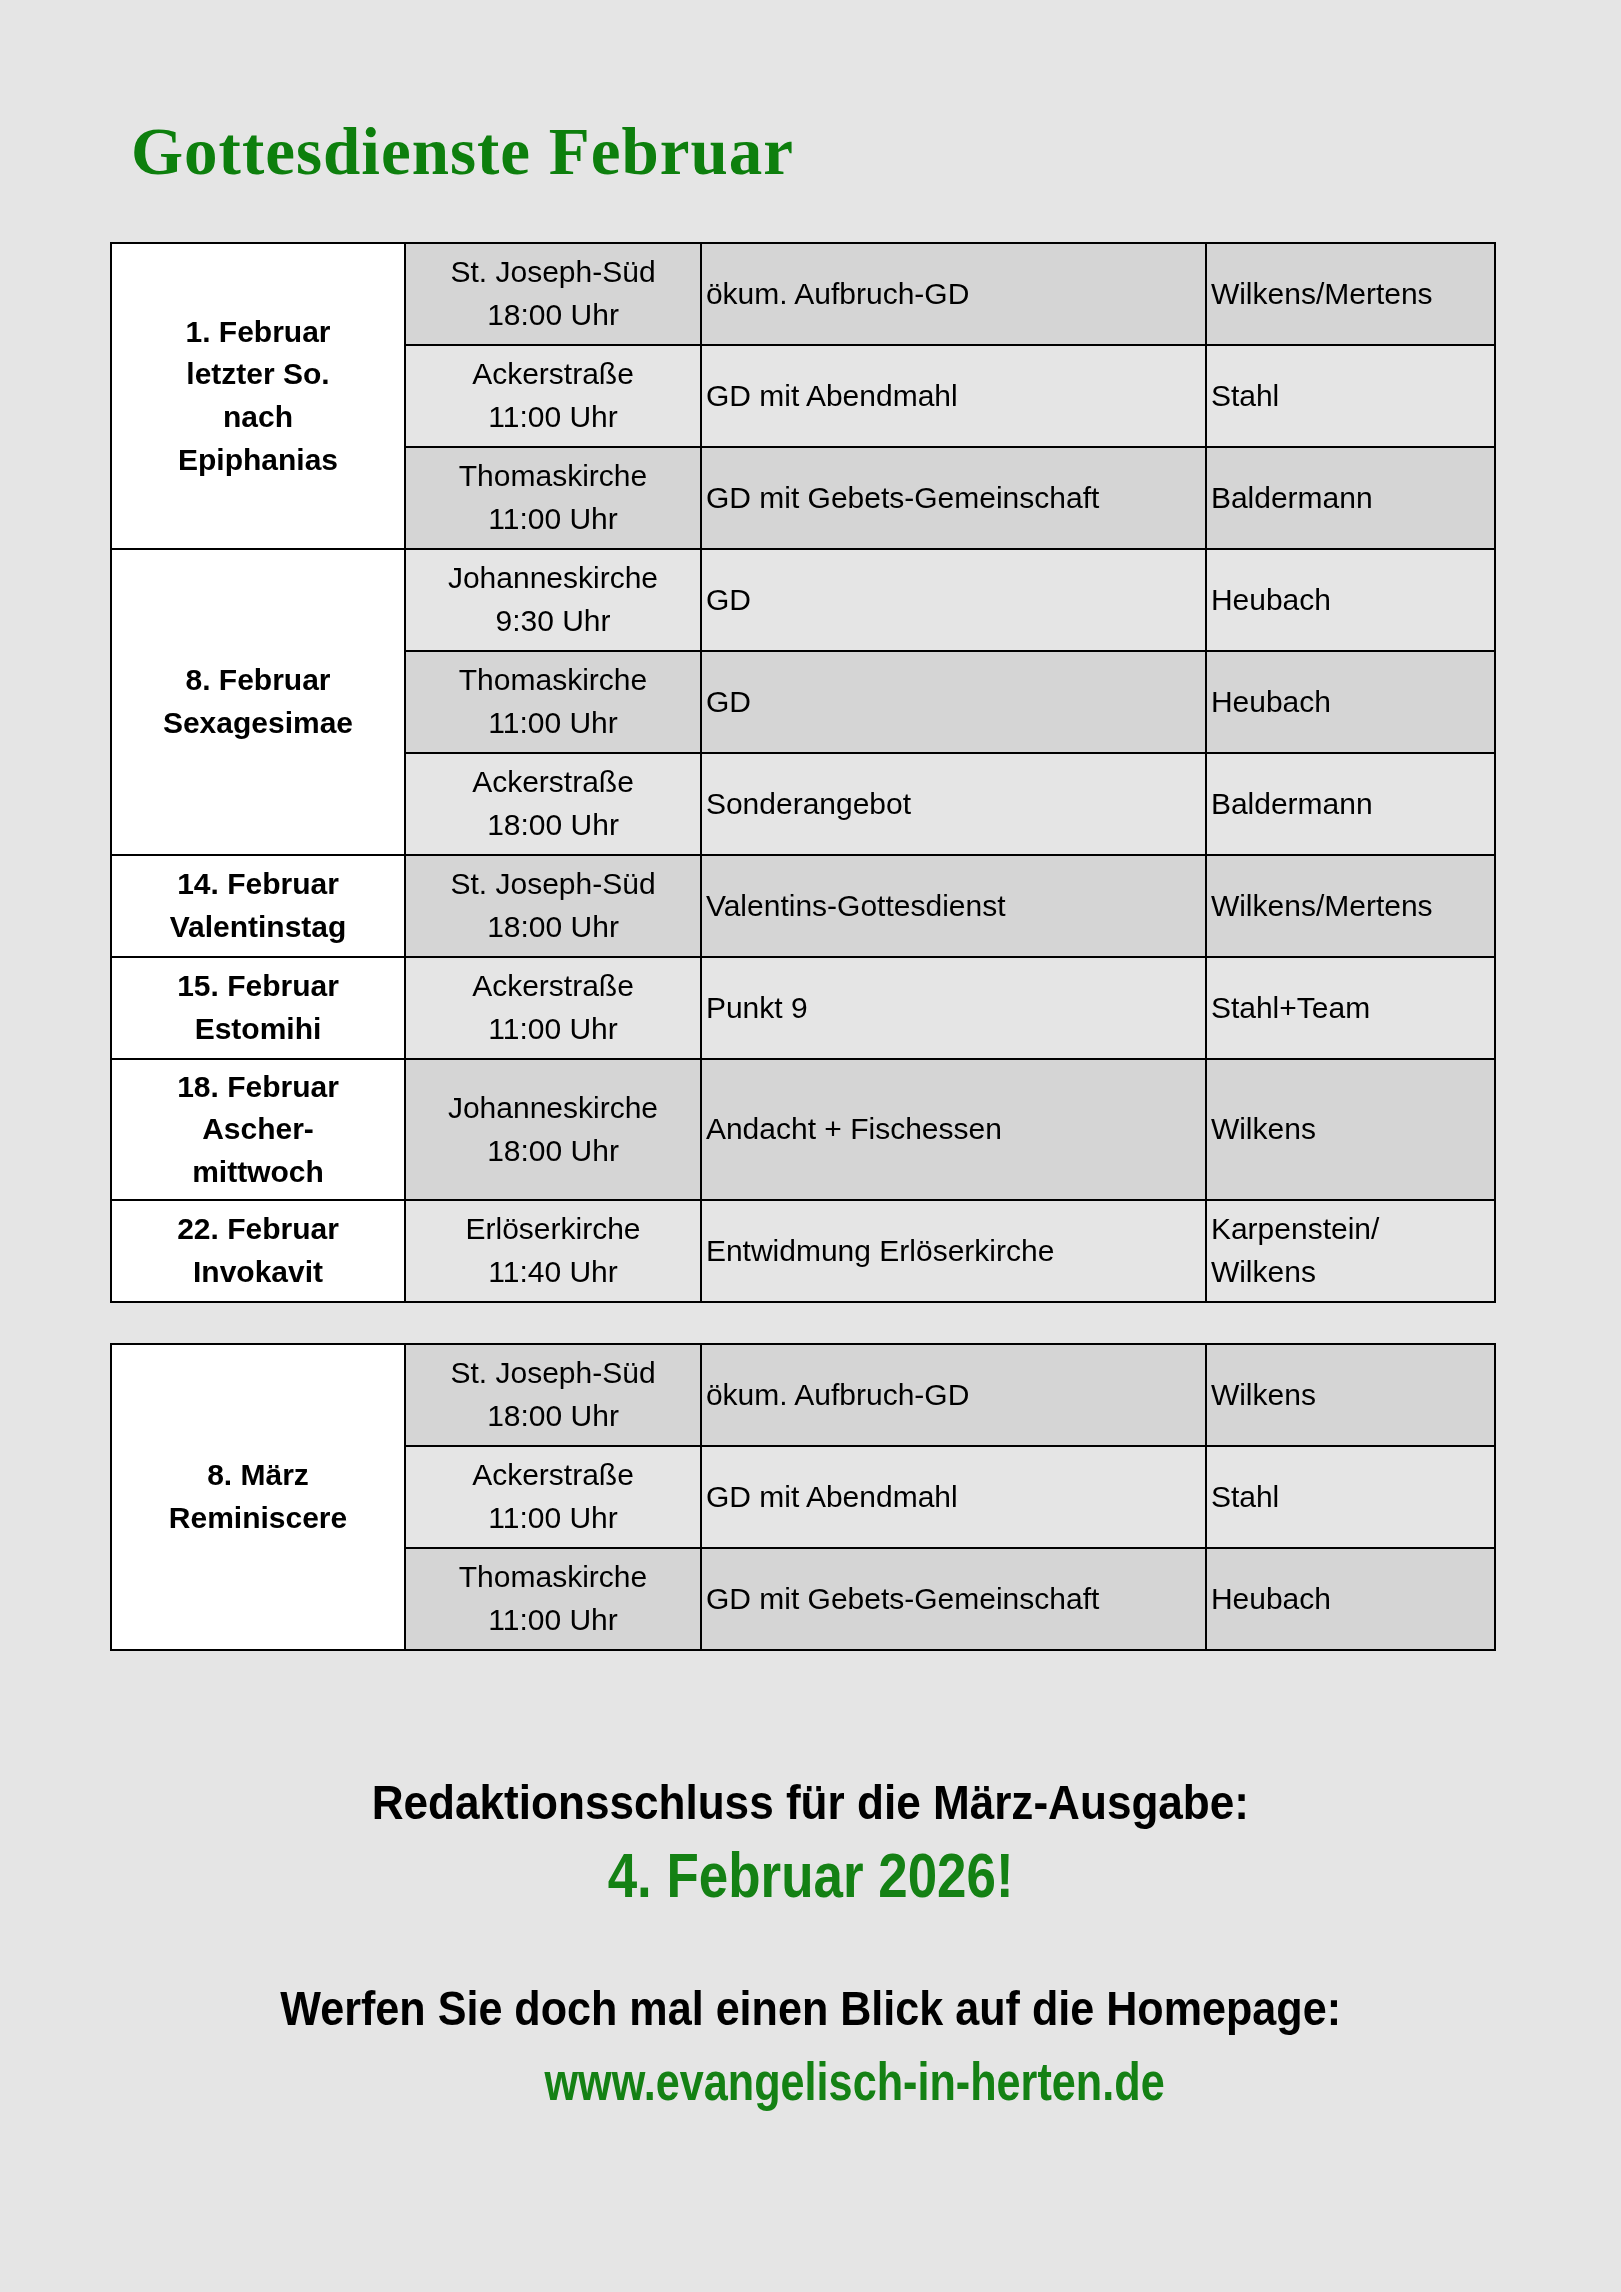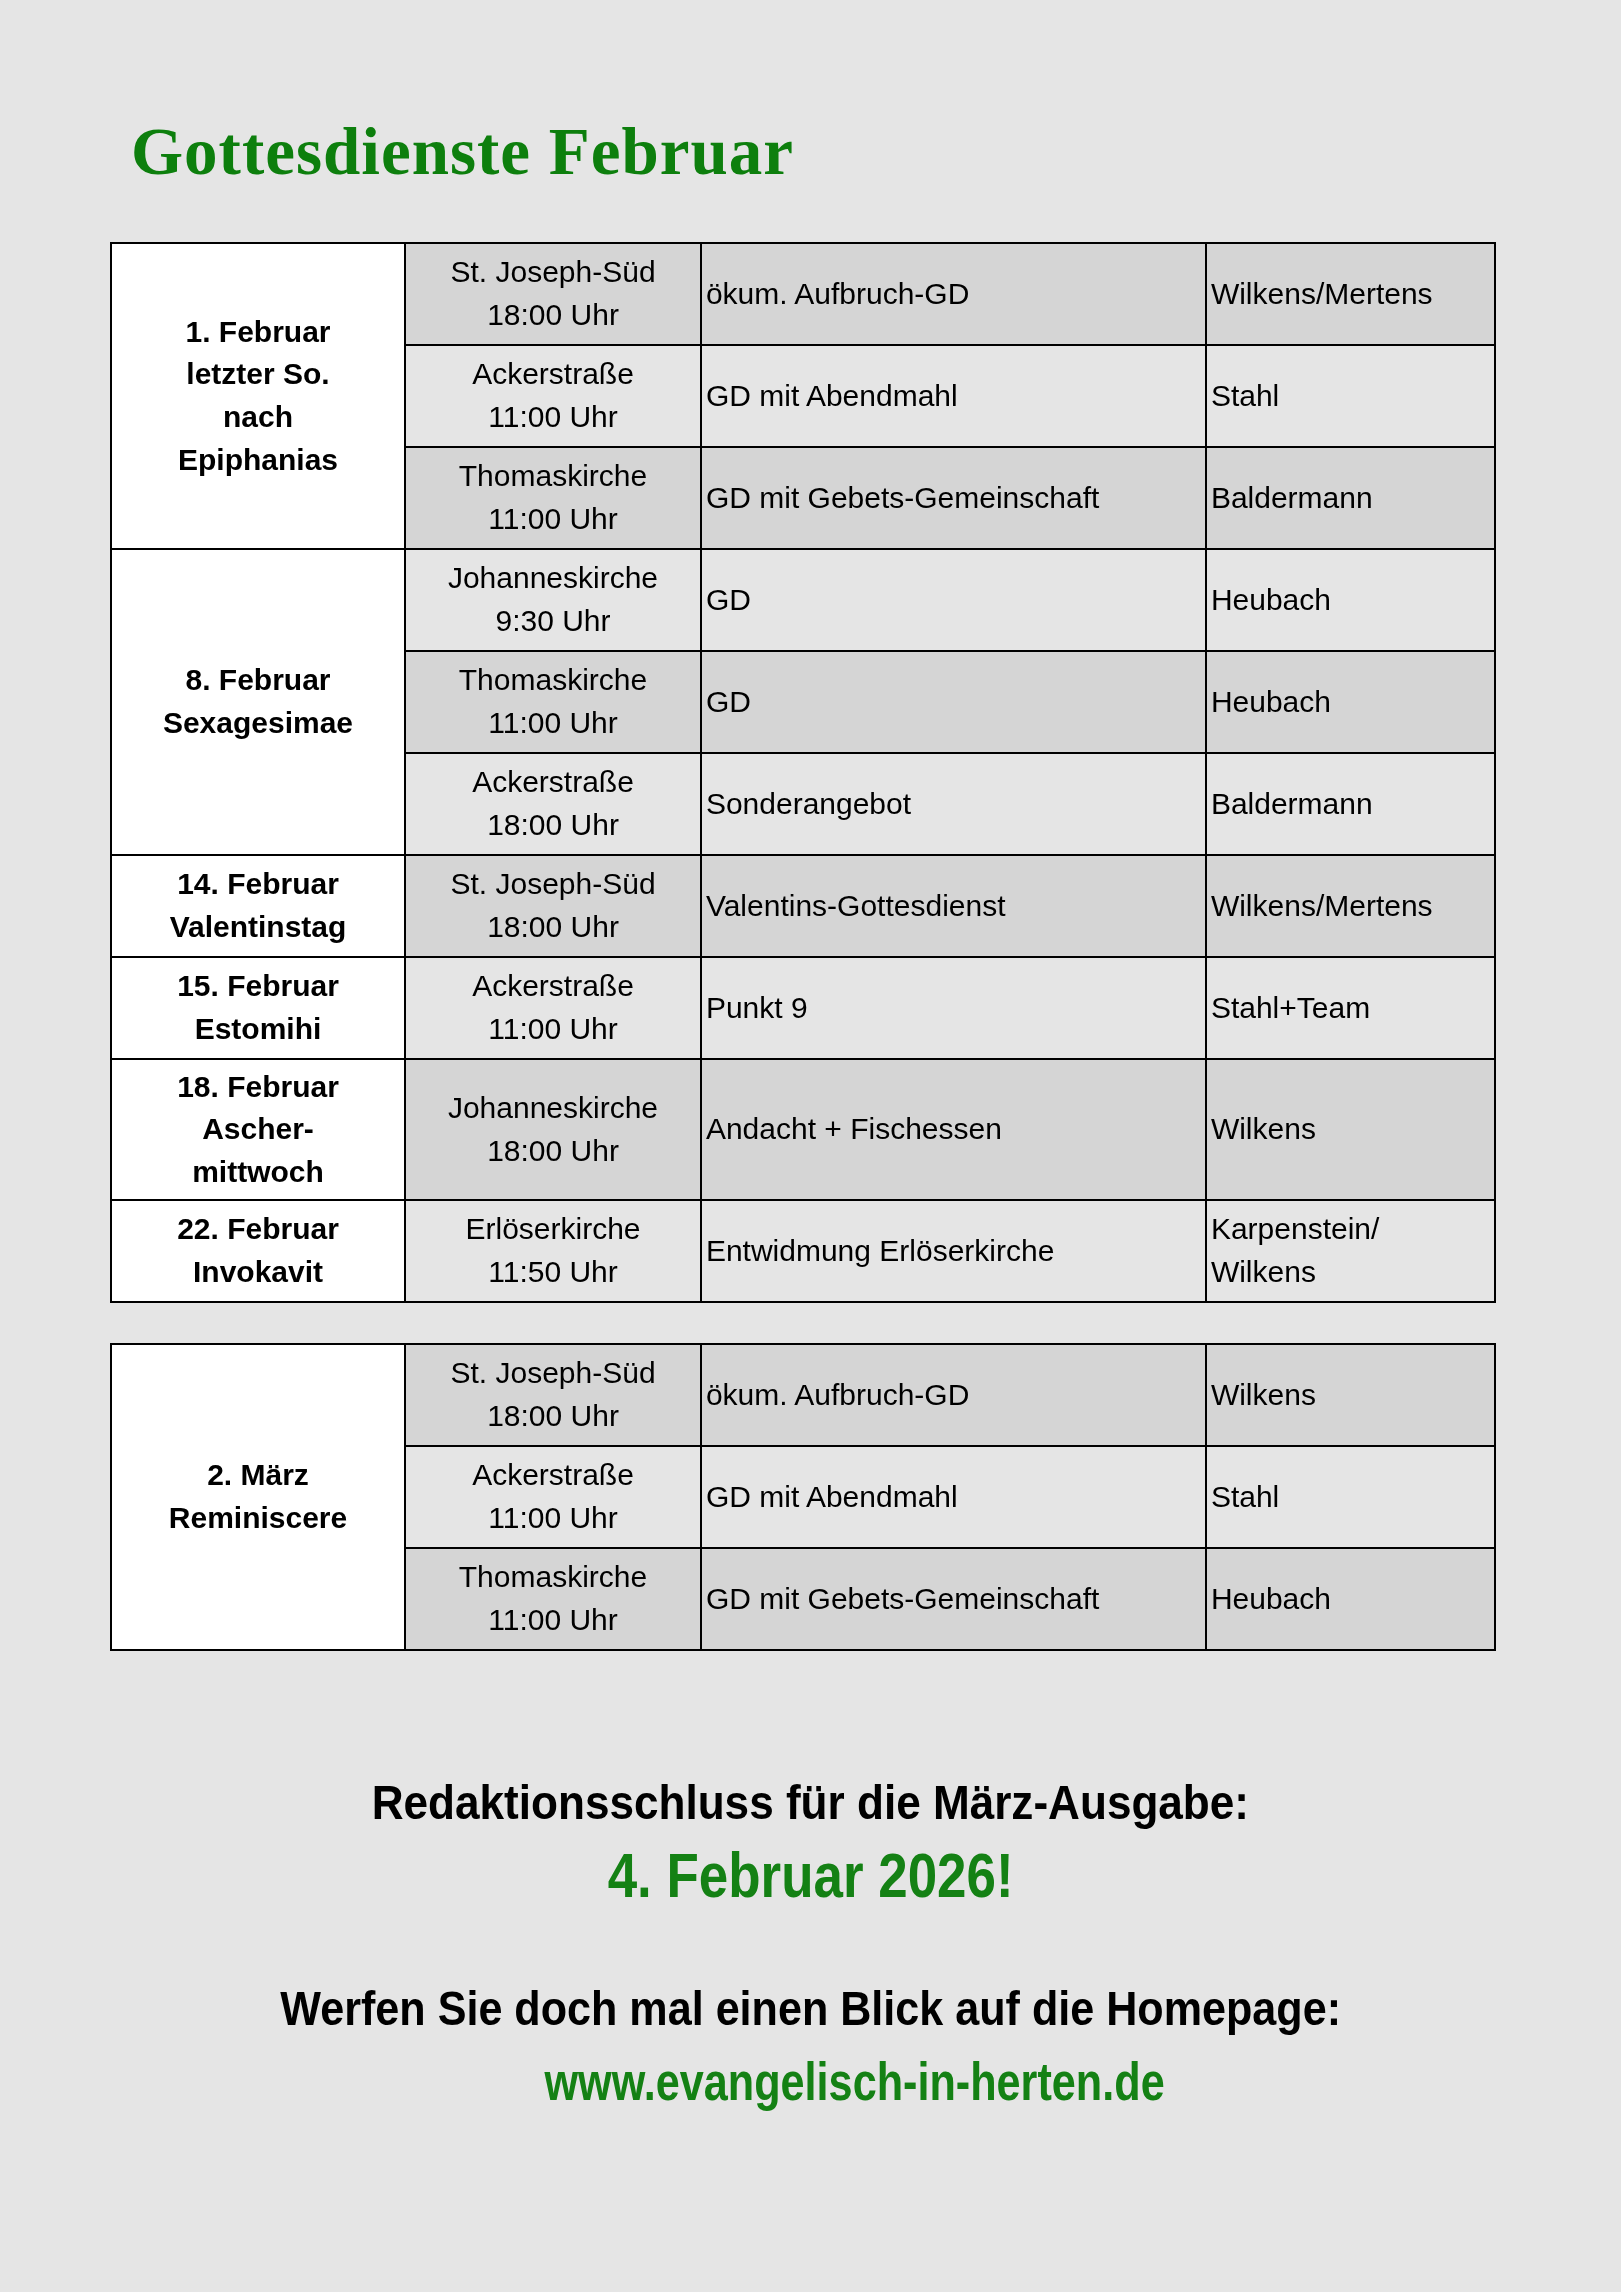--- a/index.html
+++ b/index.html
@@ -170,38 +170,38 @@
         <td class="loc stripe">Johanneskirche
 18:00 Uhr</td>
         <td class="service stripe">Andacht + Fischessen</td>
         <td class="minister stripe">Wilkens</td>
       </tr>
 
       <tr>
         <td class="date">22. Februar
 Invokavit</td>
         <td class="loc stripe">Erlöserkirche
-11:50 Uhr</td>
+11:40 Uhr</td>
         <td class="service stripe">Entwidmung Erlöserkirche</td>
         <td class="minister stripe">Karpenstein/
 Wilkens</td>
       </tr>
     </tbody>
   </table>
 
   <table class="schedule" id="table-mar">
     <colgroup>
       <col style="width:294px">
         <col style="width:296px">
         <col style="width:505px">
         <col style="width:289px">
     </colgroup>
     <tbody>
       <tr class="shaded">
-        <td class="date" rowspan="3">2. März
+        <td class="date" rowspan="3">8. März
 Reminiscere</td>
         <td class="loc stripe">St. Joseph-Süd
 18:00 Uhr</td>
         <td class="service stripe">ökum. Aufbruch-GD</td>
         <td class="minister stripe">Wilkens</td>
       </tr>
       <tr>
         <td class="loc stripe">Ackerstraße
 11:00 Uhr</td>
         <td class="service stripe">GD mit Abendmahl</td>

